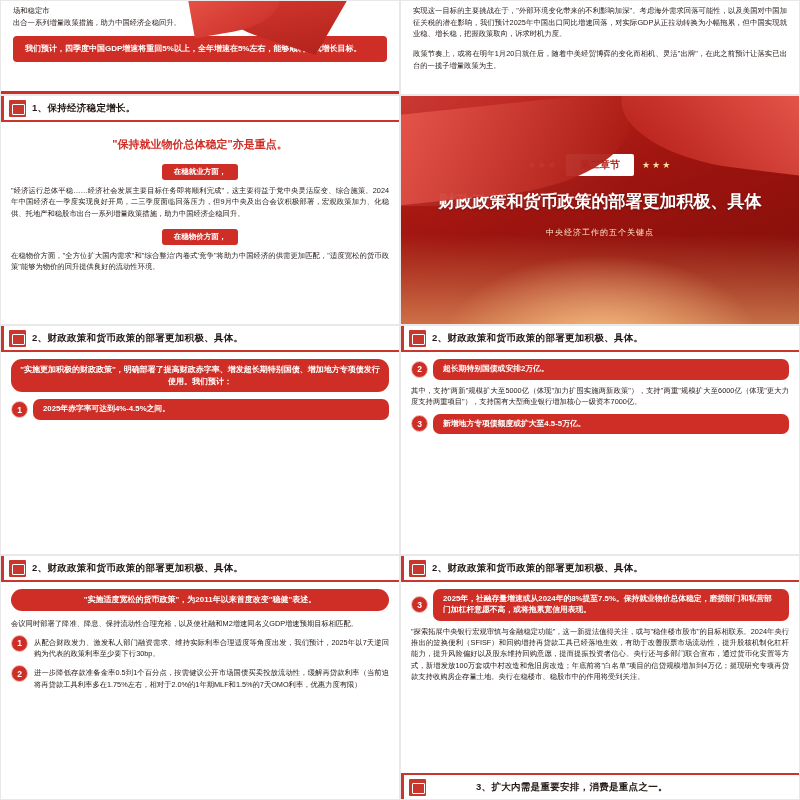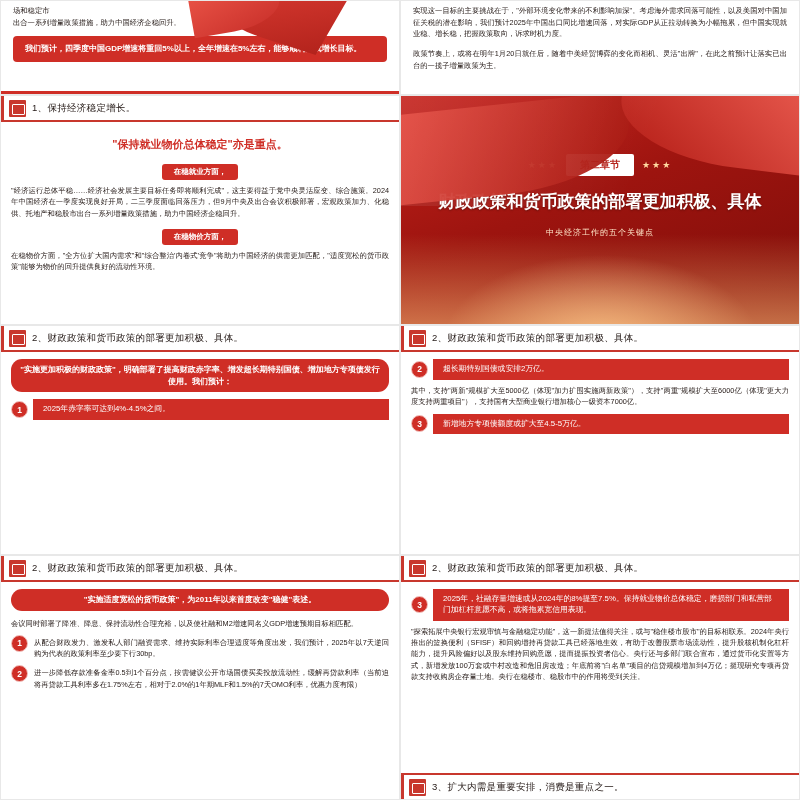--- a/index.html
+++ b/index.html
@@ -41,21 +41,21 @@
   .hdr .badge:after {
     content: "";
     position: absolute;
     left: 3px; top: 4px;
     width: 11px; height: 9px;
     border: 1.2px solid #fff;
     border-radius: 1px;
   }
   .hdr .htxt {
     font-size: 9.5px;
-    font-weight: normal;
+    font-weight: bold;
     color: #231815;
     letter-spacing: .3px;
     text-align: right;
   }
   .hdr:before {
     content: "";
     position: absolute;
     left: 0; top: 0; bottom: 0;
     width: 3px;
     background: #c8372d;
@@ -120,23 +120,23 @@
     font-size: 7.3px;
     color: #231815;
     line-height: 1.55;
     text-align: justify;
     padding-top: 2px;
   }
   .bar-red {
     background: #cf2e26;
     color: #fff;
     font-size: 7.8px;
-    font-weight: normal;
+    font-weight: bold;
     padding: 5px 10px;
-    border-radius: 0;
+    border-radius: 7px;
     line-height: 1.4;
     flex: 1;
   }
   .row-bar {
     display: flex;
     align-items: center;
     margin-bottom: 5px;
   }
   .row-bar .circle-num { margin-right: 5px; }
 
@@ -222,21 +222,21 @@
   #s4 .bottom-glow {
     position:absolute; left:0; right:0; bottom:0; height: 90px;
     background: linear-gradient(0deg, rgba(255,190,120,.55), rgba(255,140,90,0));
   }
   #s4 .fan {
     position:absolute; bottom:-20px; left:40px; width:320px; height:90px;
     background: radial-gradient(ellipse at 50% 100%, rgba(255,215,160,.85), rgba(255,160,100,0) 70%);
   }
 
   
-  #s8 .hdr2 { border-bottom: 2px solid #c8372d; }
+  #s8 .hdr2 { border-bottom: 2px solid #c8372d; gap: 44px; }
 </style>
 </head>
 <body>
 
 <div class="page-grid">
 
   <div class="slide" id="s1">
     <div class="deco-swoosh"></div>
     <div class="deco-swoosh2"></div>
     <div class="top-text">

